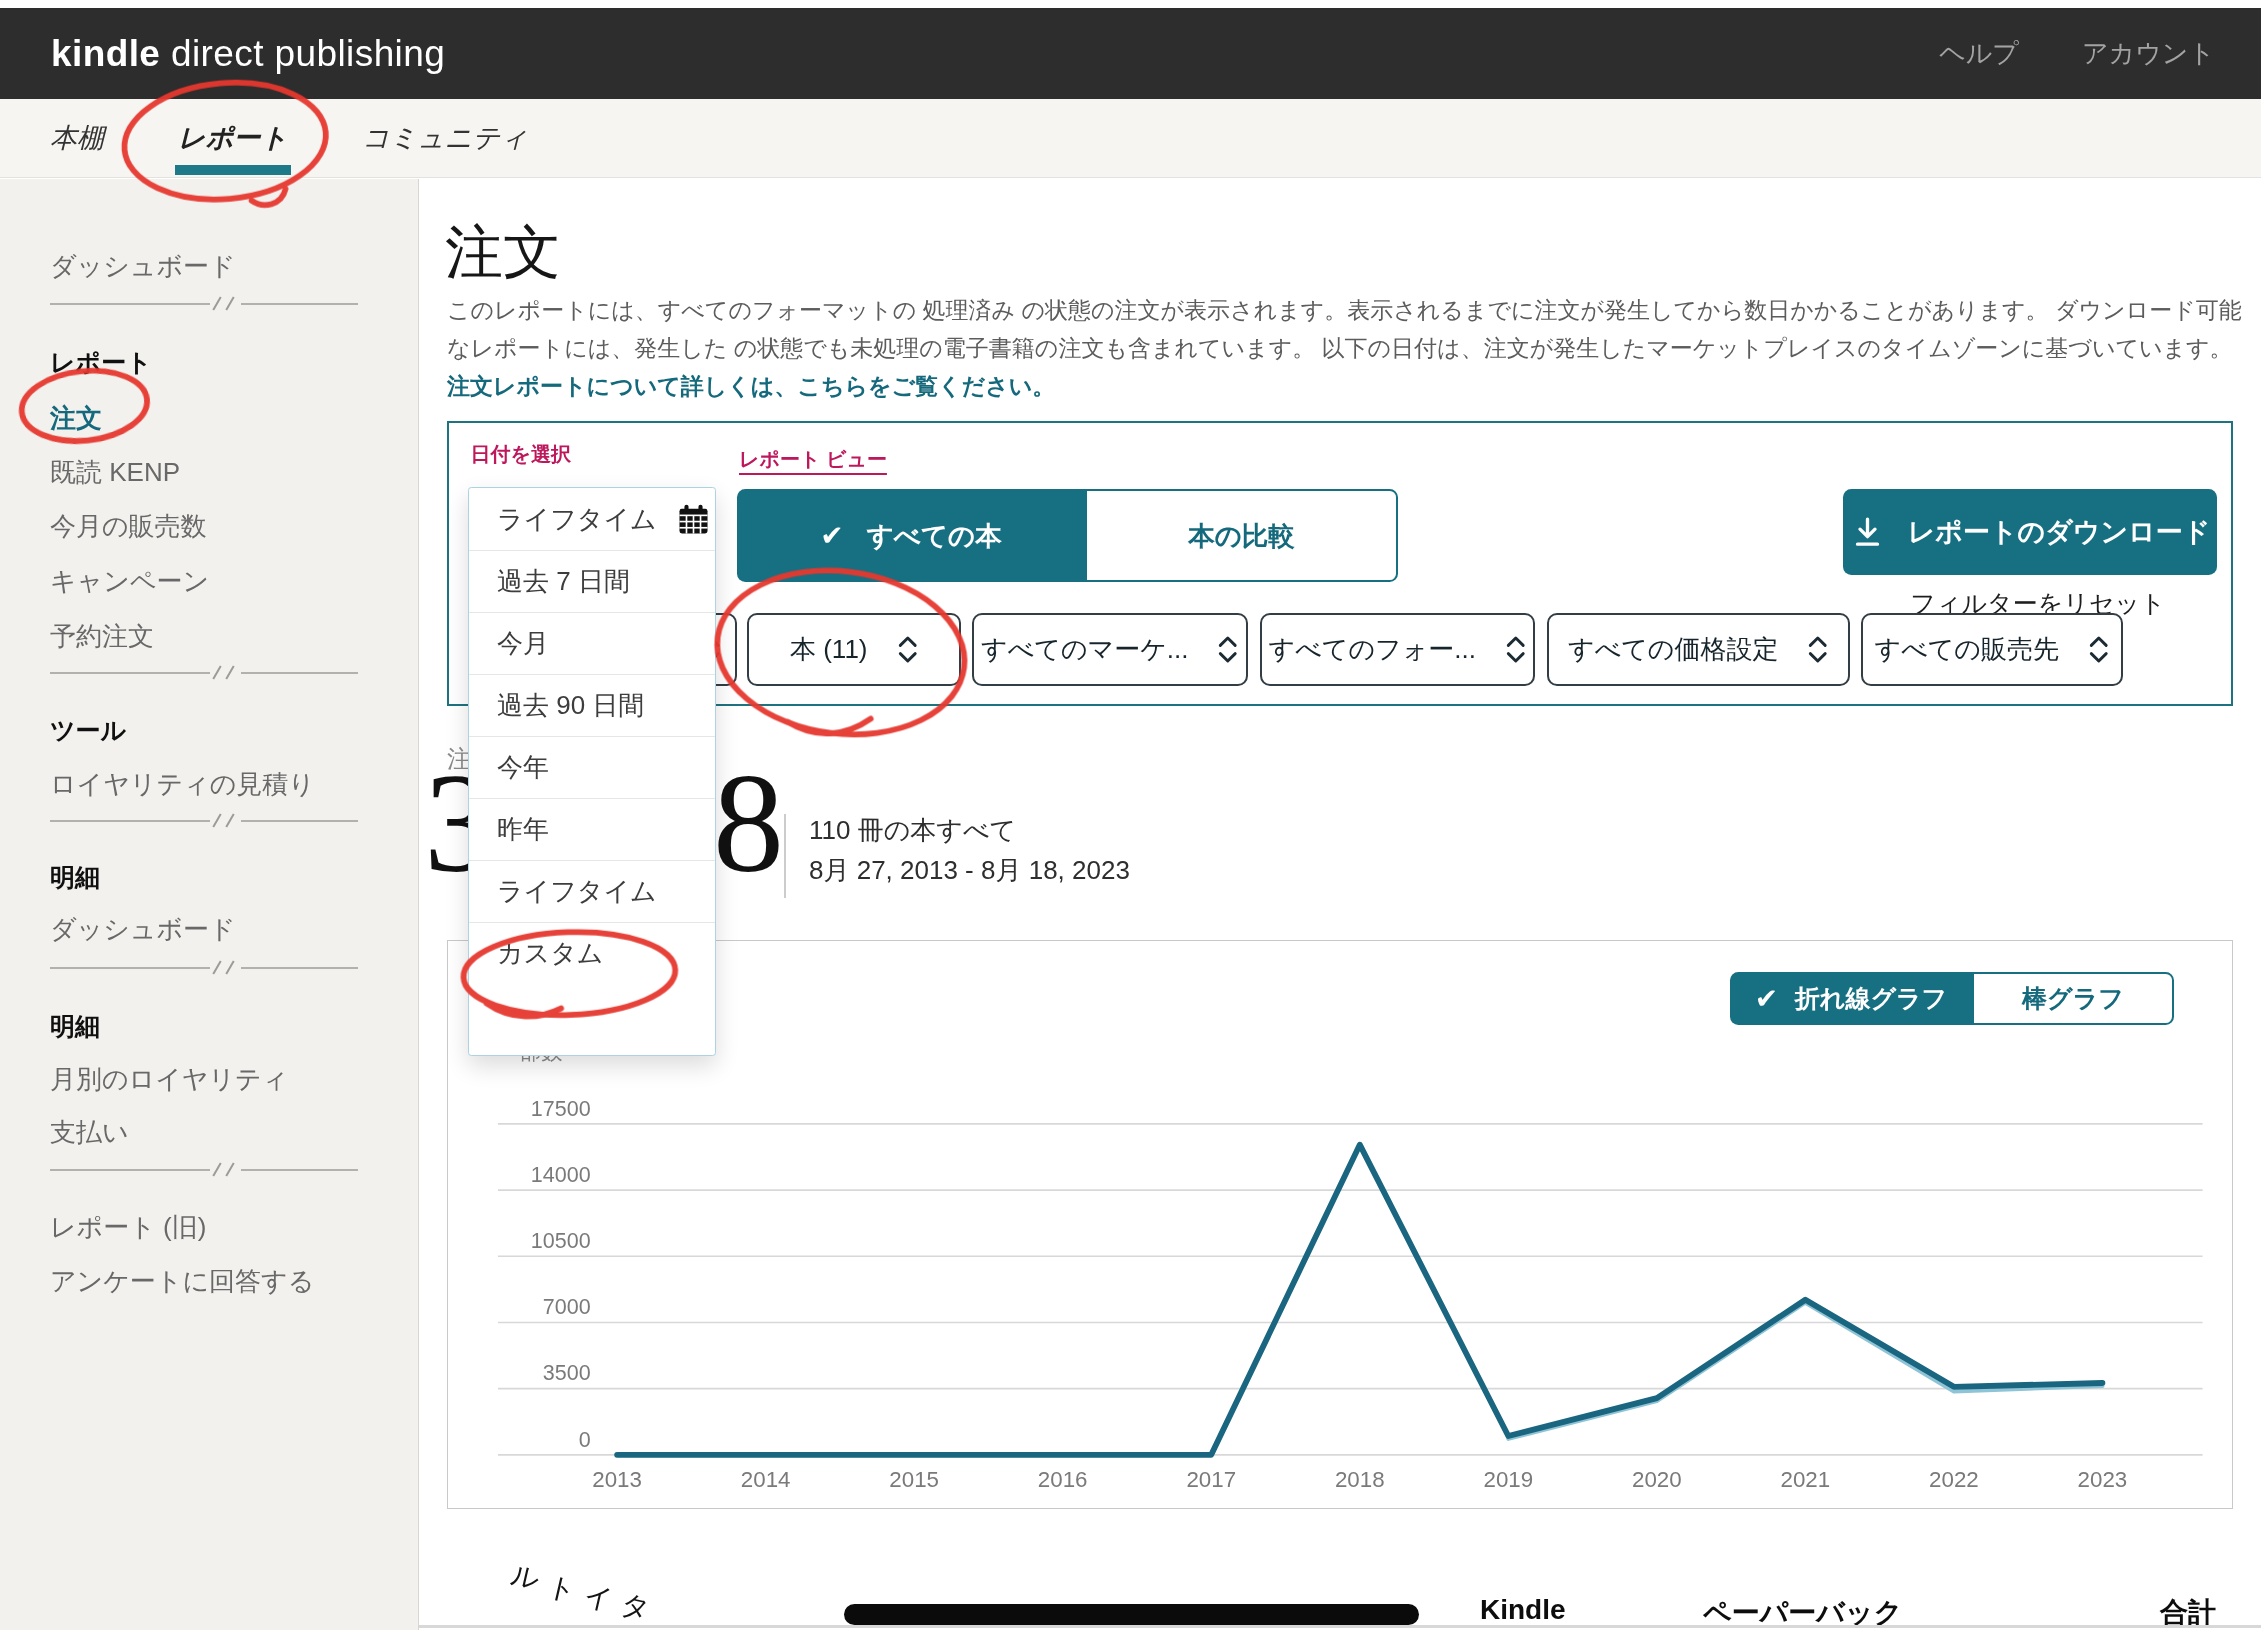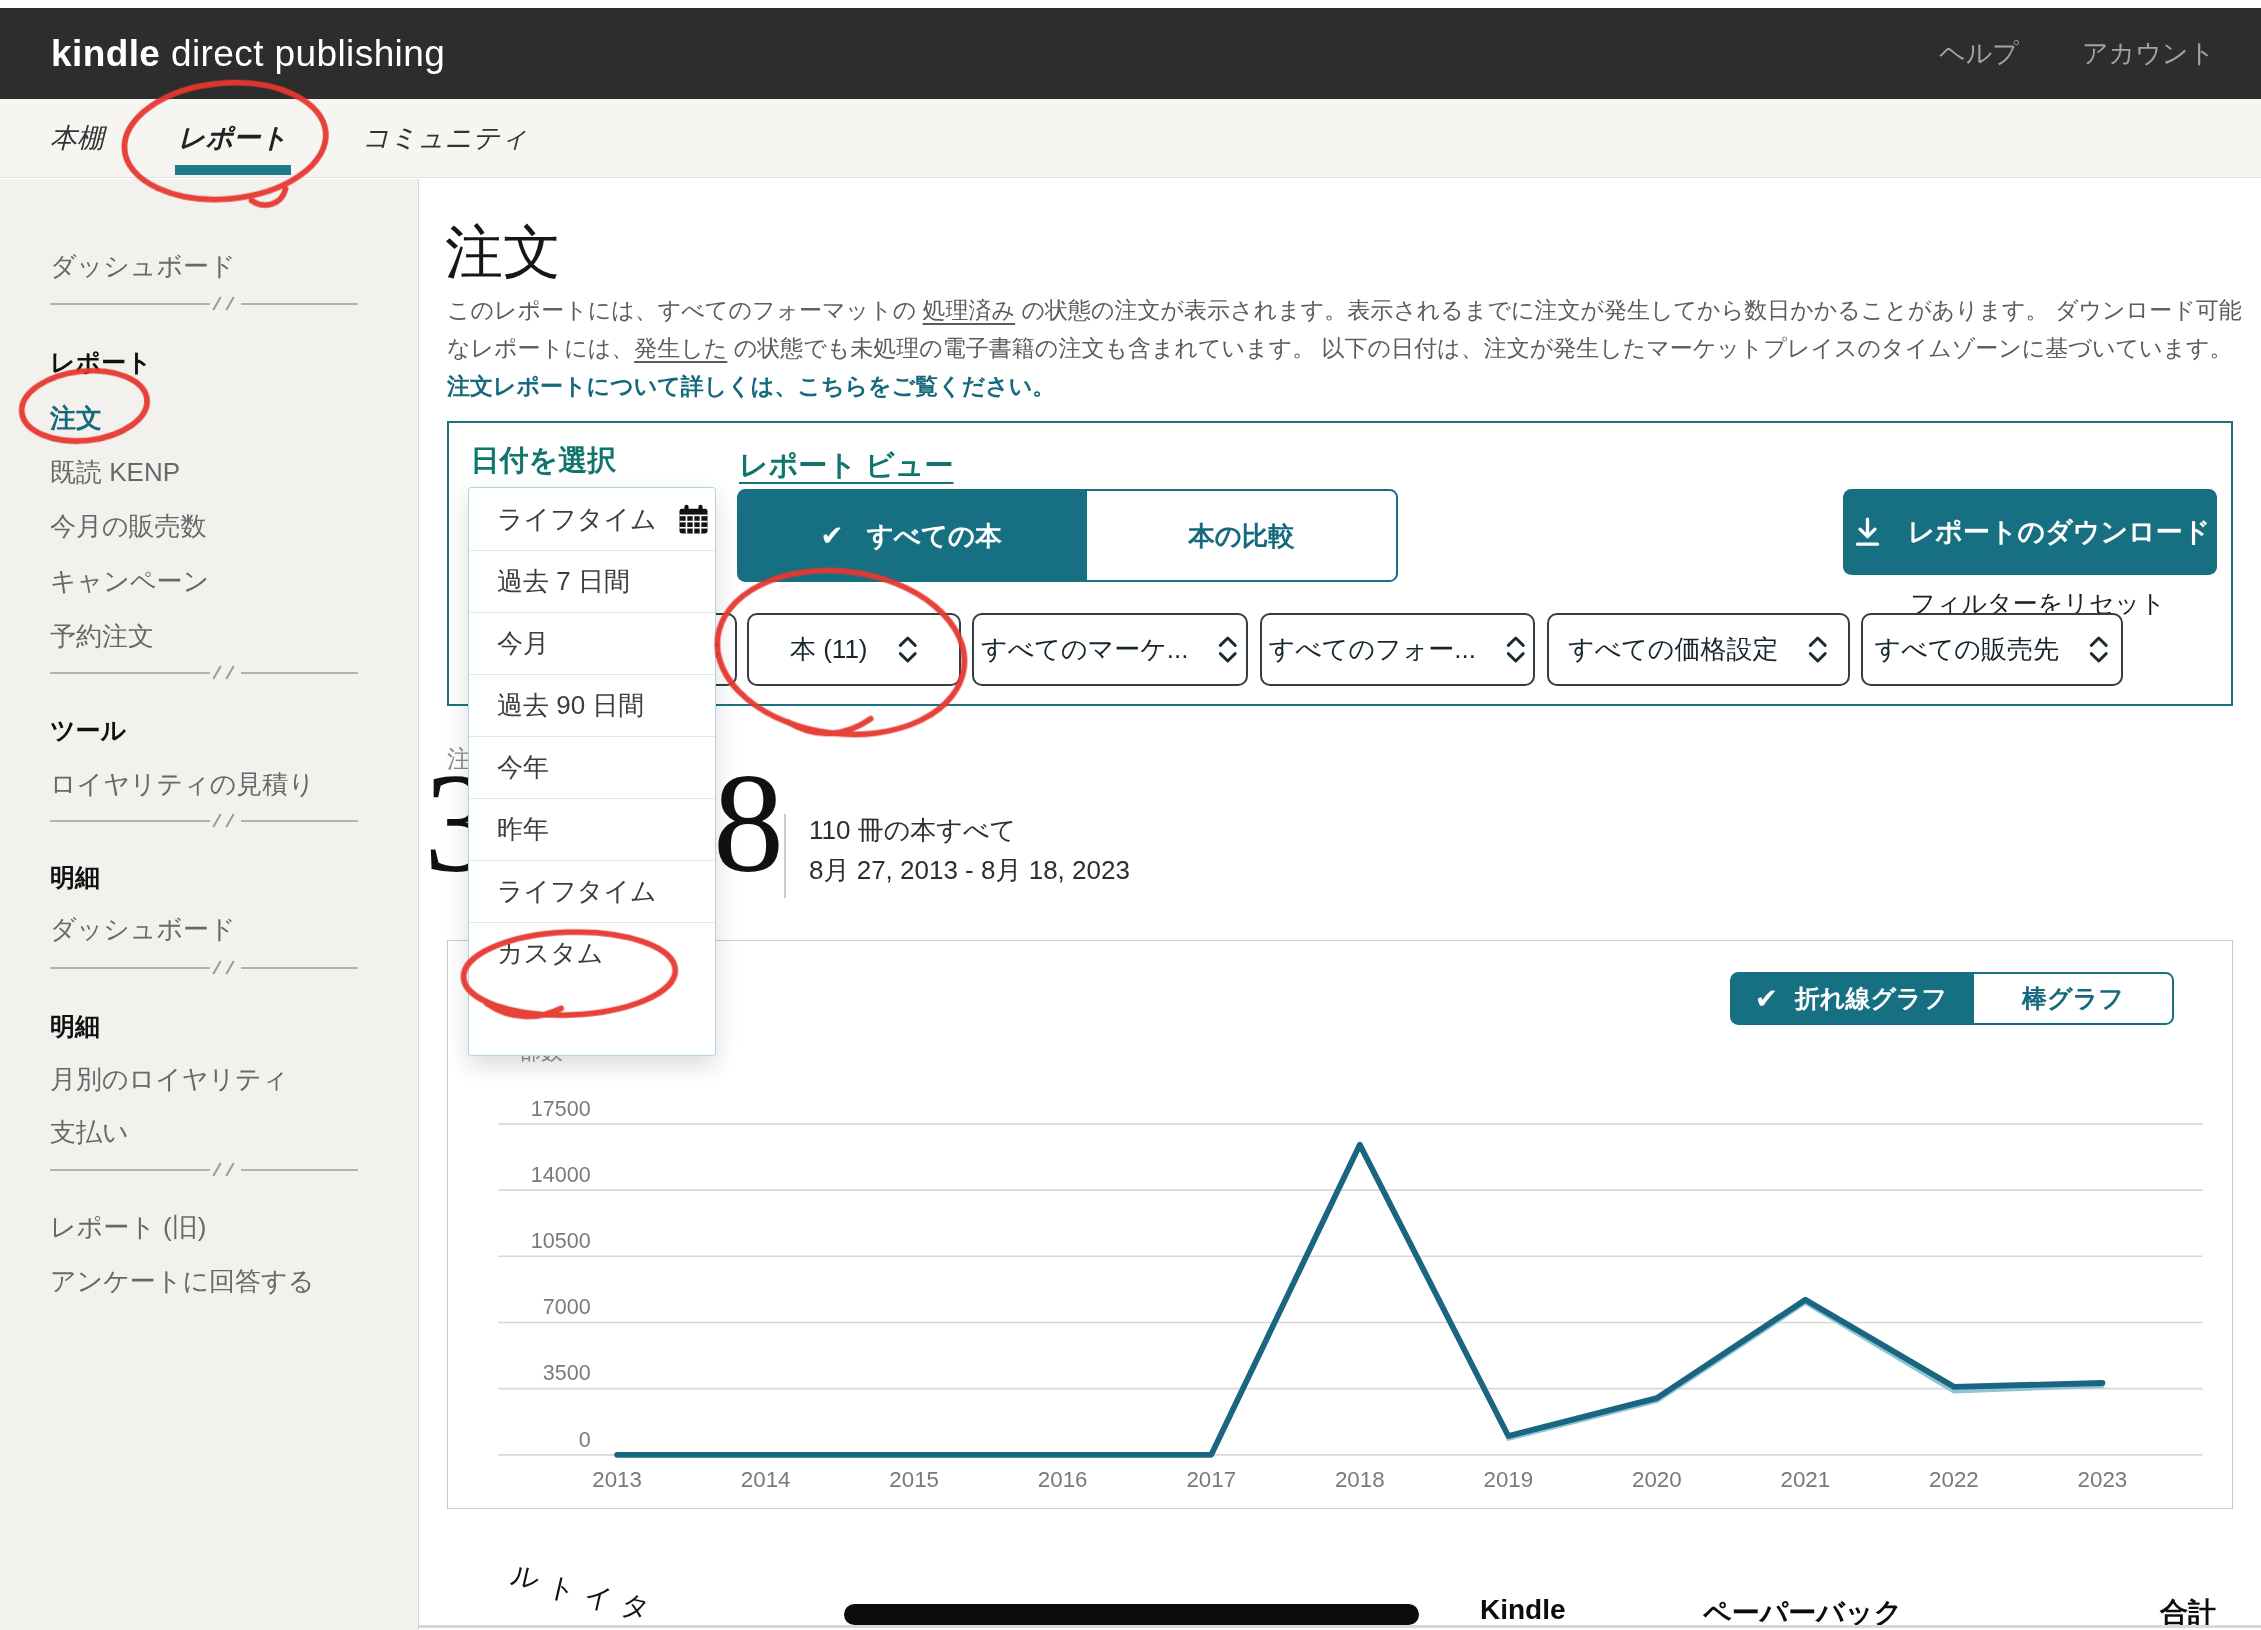--- a/index.html
+++ b/index.html
@@ -26,26 +26,26 @@
   .sb-hdr{position:absolute;left:50px;font-size:25px;color:#101010;font-weight:700;white-space:nowrap;}
   .sb-active{color:#15697c;font-weight:700;}
   .sb-divider{position:absolute;left:50px;width:308px;height:1.7px;
      background:linear-gradient(to right,#b3b1ad 0 52%,transparent 52% 62%,#b3b1ad 62% 100%);}
   .sb-divider i{position:absolute;top:-6.6px;width:1.7px;height:15px;background:#9d9b97;transform:rotate(30deg);}
   .sb-divider i.s1{left:54%;} .sb-divider i.s2{left:58%;}
 
   
   .page-title{position:absolute;left:445px;top:214px;font-size:58px;color:#161616;}
   .desc{position:absolute;left:447px;top:291px;width:1798px;font-size:23px;line-height:38px;color:#5c5c5c;}
-  .desc .ul{text-decoration:underline;text-underline-offset:5px;margin-top:24px;}
+  .desc .ul{text-underline-offset:5px;margin-top:24px;}
   .desc .cta{color:#15697c;font-weight:700;cursor:pointer;}
 
   
   .filter-panel{position:absolute;left:447px;top:421px;width:1786px;height:285px;border:2.5px solid #1e7380;background:#fff;box-sizing:border-box;}
-  .fp-lbl{position:absolute;font-size:29px;font-weight:700;color:#0f766e;white-space:nowrap;text-align:center;}
+  .fp-lbl{position:absolute;font-size:20px;font-weight:700;color:#be185d;white-space:nowrap;text-align:center;}
   .fp-lbl.view{text-decoration:underline;text-underline-offset:7.4px;}
   .seg{position:absolute;left:288px;top:66px;height:93px;display:flex;}
   .seg-left{width:348px;background:#177082;color:#fff;border-radius:8.3px 0 0 8.3px;display:flex;align-items:center;justify-content:center;gap:23px;font-size:26.5px;font-weight:700;cursor:pointer;}
   .seg-right{width:313px;background:#fff;border:2.5px solid #177082;box-sizing:border-box;color:#15697c;border-radius:0 8.3px 8.3px 0;display:flex;align-items:center;justify-content:center;font-size:26.5px;font-weight:700;cursor:pointer;}
   .check{font-size:28px;line-height:1;}
   .btn-download{position:absolute;left:1394px;top:66px;width:374px;height:86px;background:#177082;color:#fff;border-radius:8.3px;display:flex;align-items:center;justify-content:center;gap:23px;font-size:27px;font-weight:700;cursor:pointer;}
   .reset-link{position:absolute;left:1415px;top:164px;width:348px;text-align:center;font-size:25px;color:#1d1d1d;cursor:pointer;}
   .fbtn{position:absolute;top:190px;height:73px;border:2.5px solid #323d45;border-radius:10px;background:#fff;box-sizing:border-box;display:flex;align-items:center;justify-content:center;gap:29px;font-size:26px;color:#16242c;cursor:pointer;white-space:nowrap;}
   .fbtn.hiddenone{justify-content:flex-end;padding-right:13.2px;}
   .chev{flex:0 0 auto;}

